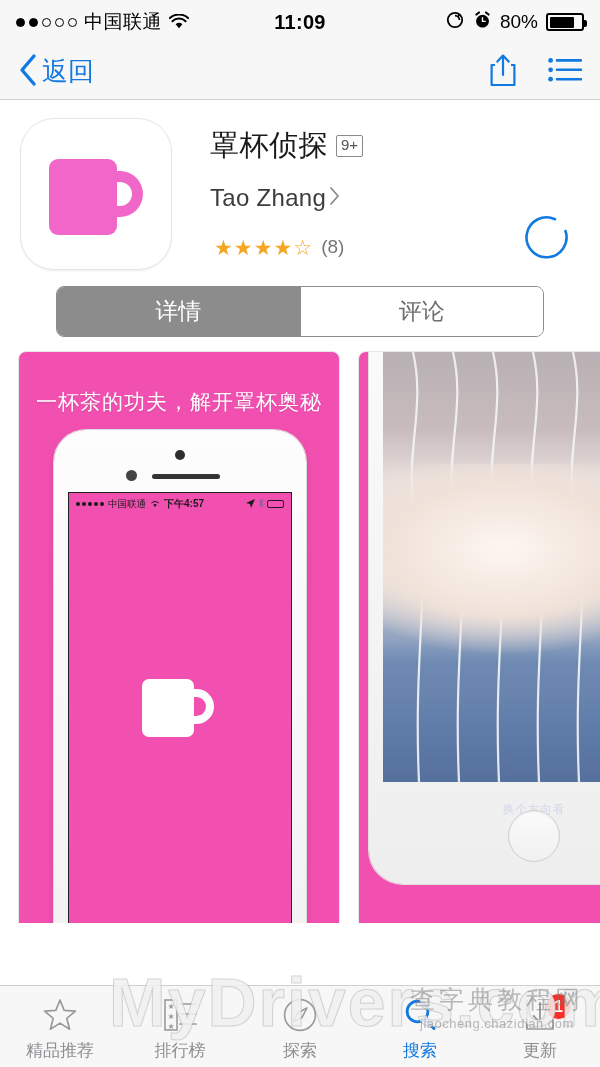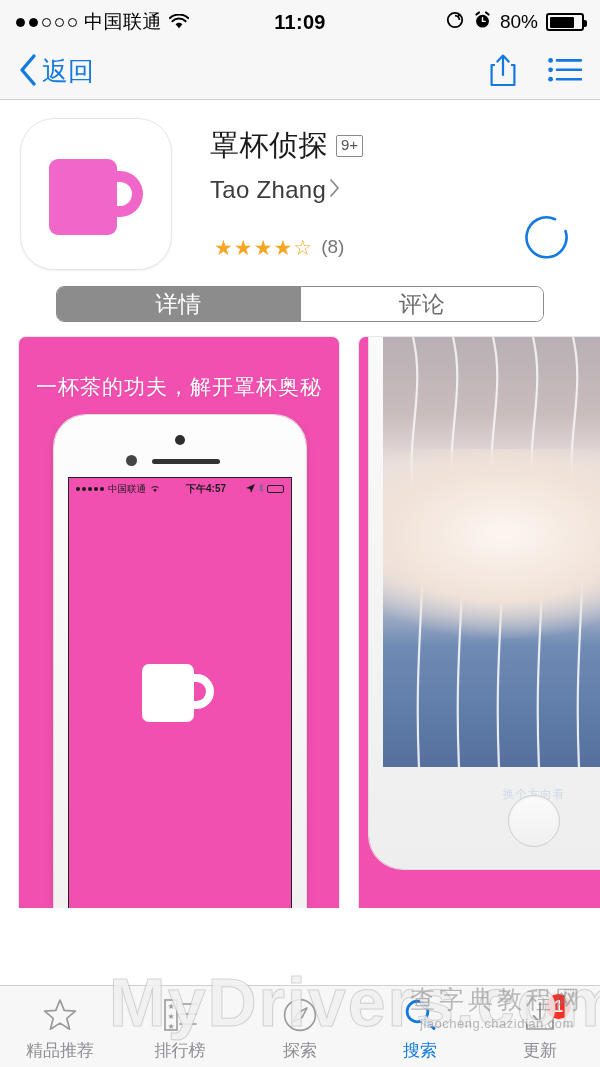--- a/index.html
+++ b/index.html
@@ -75,38 +75,38 @@
     border:11px solid #f066c9; border-left:none;
     border-radius:0 26px 26px 0;
   }
   .appinfo { padding-left:22px; padding-top:8px; flex:1; }
   .apptitle-row { display:flex; align-items:center; gap:8px; }
   .apptitle { font-size:29px; color:#1a1a1a; letter-spacing:.5px; }
   .agebadge {
     font-size:15px; color:#555; border:1.2px solid #8a8a8a;
     border-radius:2px; padding:0px 4px 1px 4px; line-height:1.25;
   }
-  .devrow { display:flex; align-items:center; gap:3px; margin-top:10px; }
+  .devrow { display:flex; align-items:center; gap:3px; margin-top:18px; }
   .devname { font-size:24px; color:#3c3c3c; letter-spacing:.3px; }
   .ratingrow {
     display:flex; align-items:center; gap:5px;
     position:absolute; left:214px; bottom:22px;
   }
   .stars { display:flex; gap:1px; font-size:21px; color:#f5a623; line-height:1; }
   .star-empty { color:#f5a623; }
   .ratecount { font-size:19px; color:#777; margin-left:4px; }
   .dl-ring {
     position:absolute; right:28px; bottom:18px;
     width:48px; height:48px;
   }
 
   
   .segwrap { padding:6px 56px 14px 56px; background:#fff; }
   .segment {
-    display:flex; height:36px; border:1.5px solid #8c8c8c;
+    display:flex; height:51px; border:1.5px solid #8c8c8c;
     border-radius:8px; overflow:hidden;
   }
   .seg {
     flex:1; display:flex; align-items:center; justify-content:center;
     font-size:23px; color:#6e6e6e; background:#fff; cursor:pointer;
     border-right:1.5px solid #8c8c8c;
   }
   .seg:last-child { border-right:none; }
   .seg.active { background:#8c8c8c; color:#fff; }
 
@@ -148,21 +148,21 @@
   .mp-screen {
     position:absolute; left:14px; top:62px; right:14px; bottom:0;
     background:#f250b0; border:1.5px solid #222; border-bottom:none;
   }
   .mp-status {
     height:22px; display:flex; align-items:center; padding:0 7px;
     font-size:9.5px; color:#1a1a1a; gap:4px;
   }
   .mp-dots { display:flex; gap:2px; }
   .mp-dot { width:4px; height:4px; border-radius:50%; background:#1a1a1a; }
-  .mp-time { margin-left:22px; font-weight:bold; font-size:10px; }
+  .mp-time { font-weight:bold; font-size:10px; }
   .mp-right { margin-left:auto; display:flex; align-items:center; gap:3px; }
   .mp-bat {
     width:17px; height:8px; border:1px solid #1a1a1a; border-radius:2px;
     padding:1px; position:relative;
   }
   .mp-bat-fill { width:55%; height:100%; background:#1a1a1a; }
   .mp-logo {
     position:absolute; left:50%; top:50%; margin-left:-38px; margin-top:-30px;
     width:76px; height:58px;
   }

